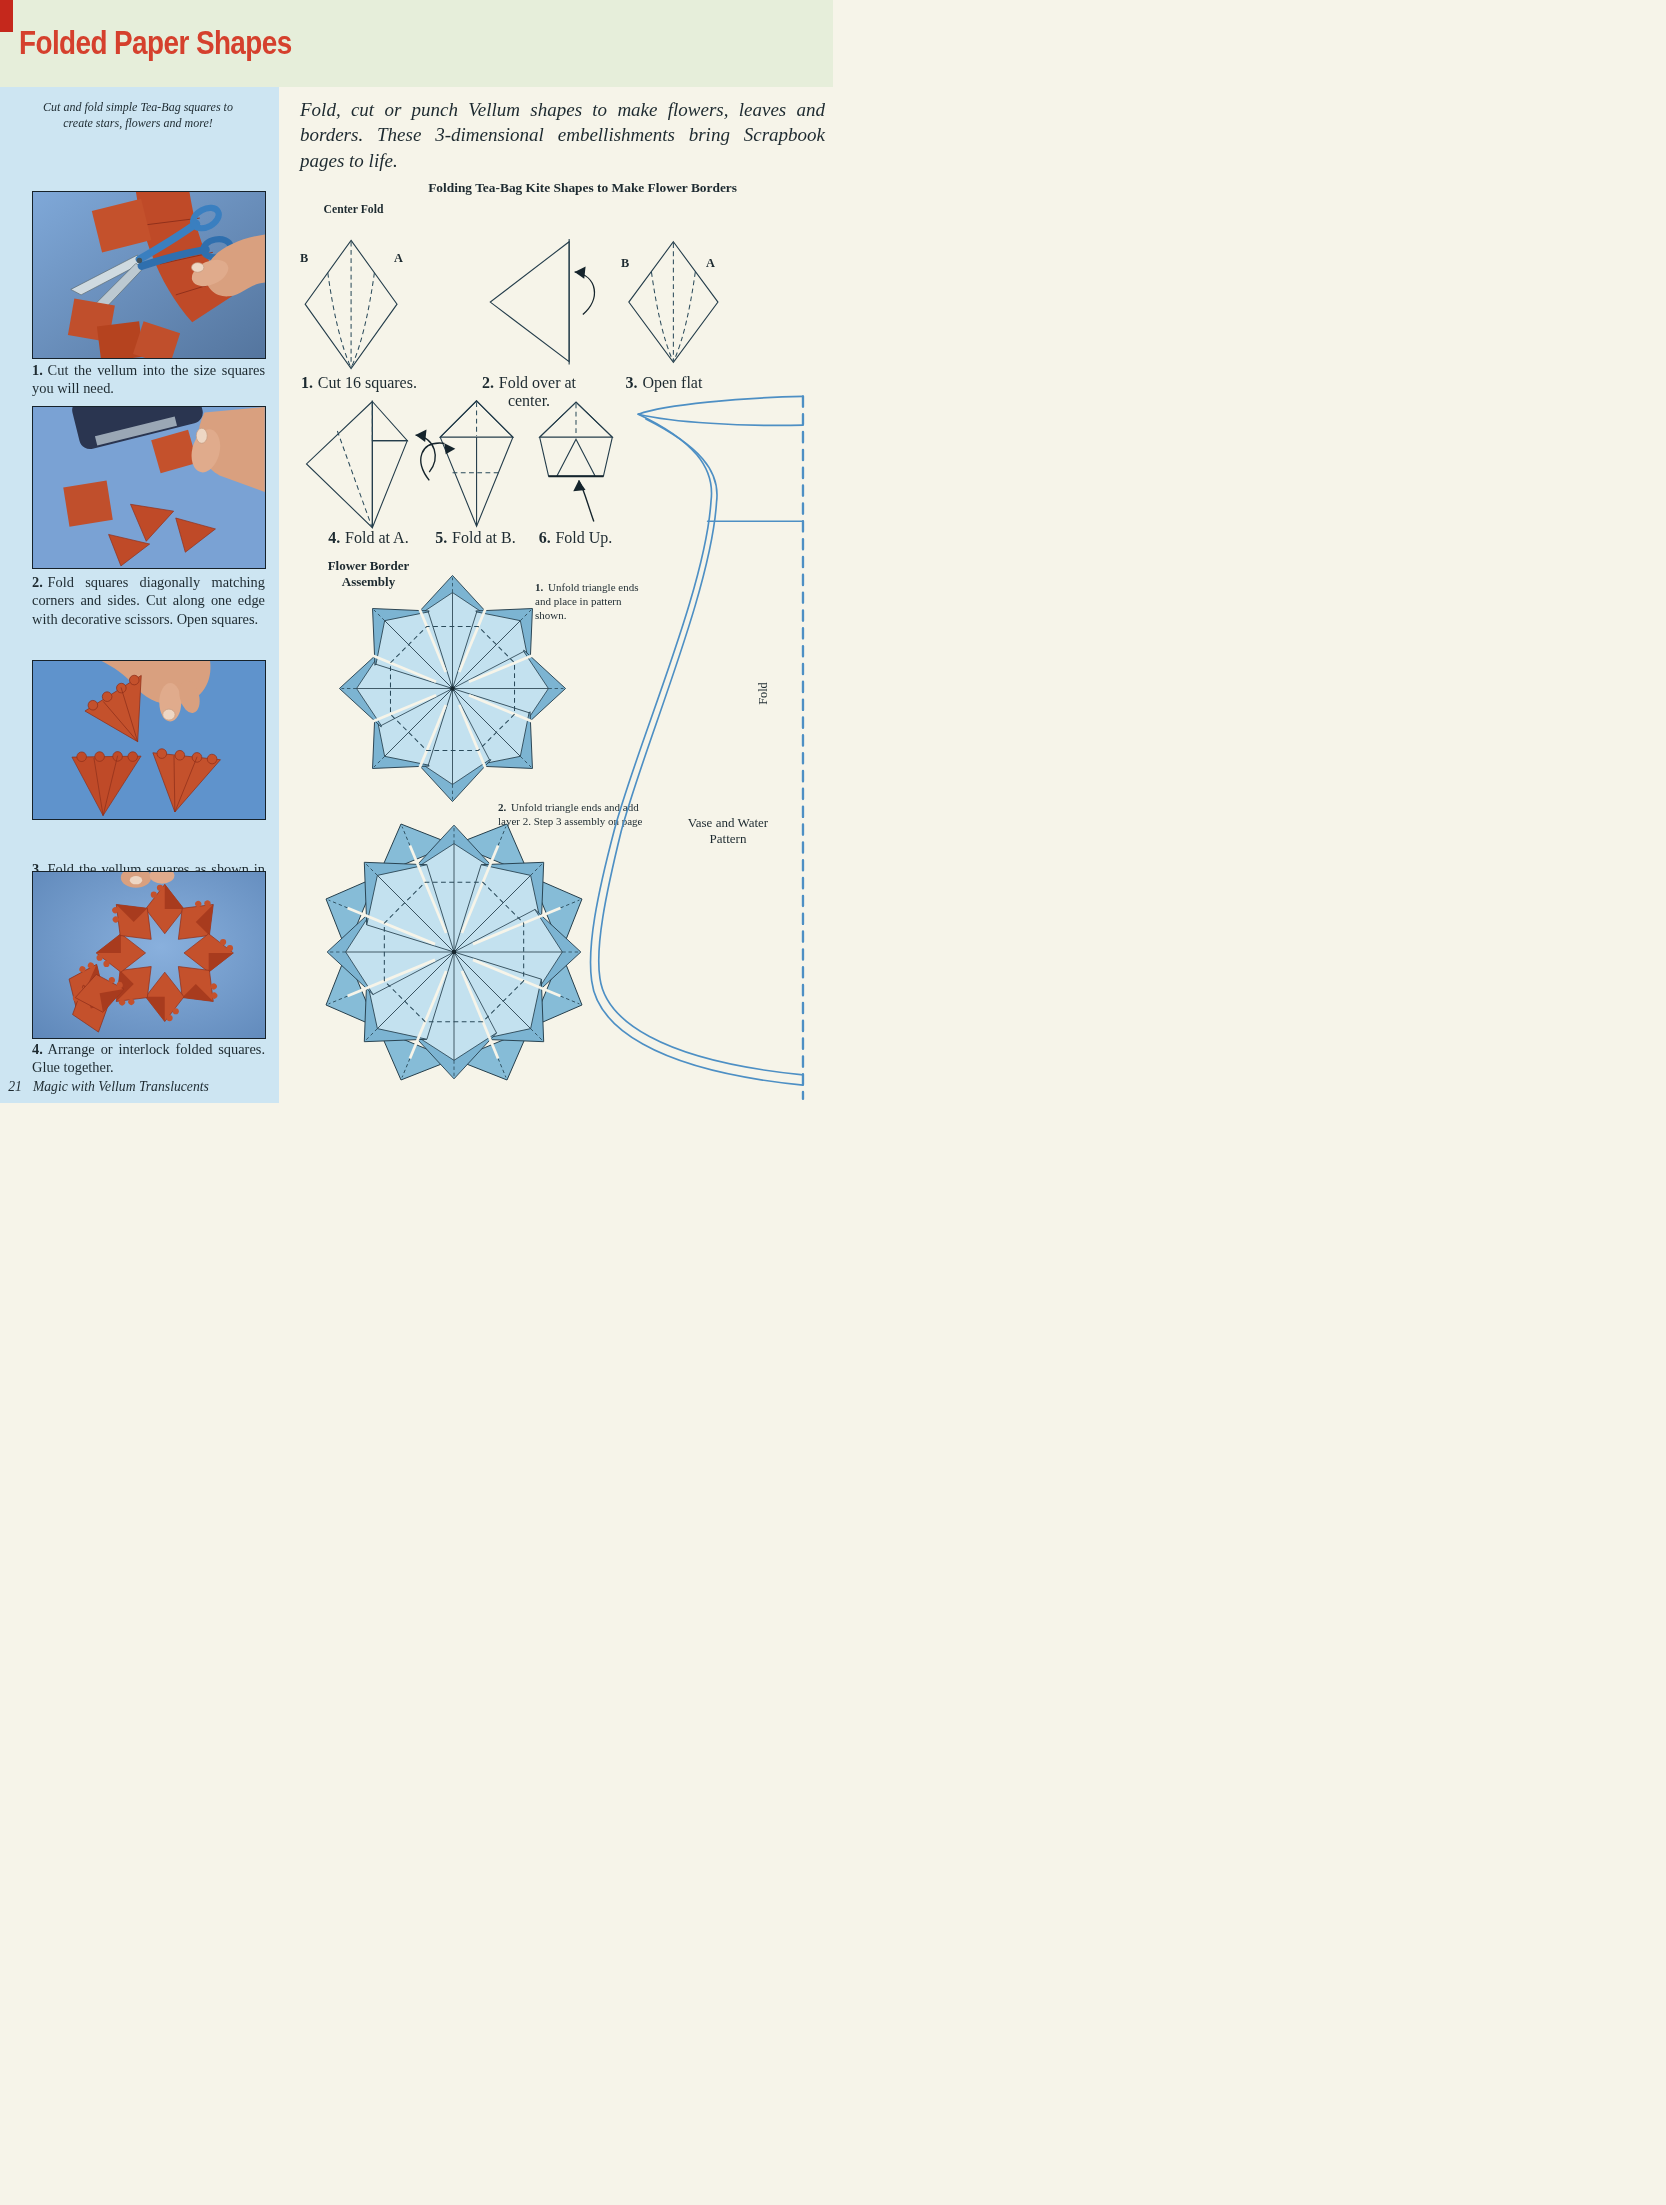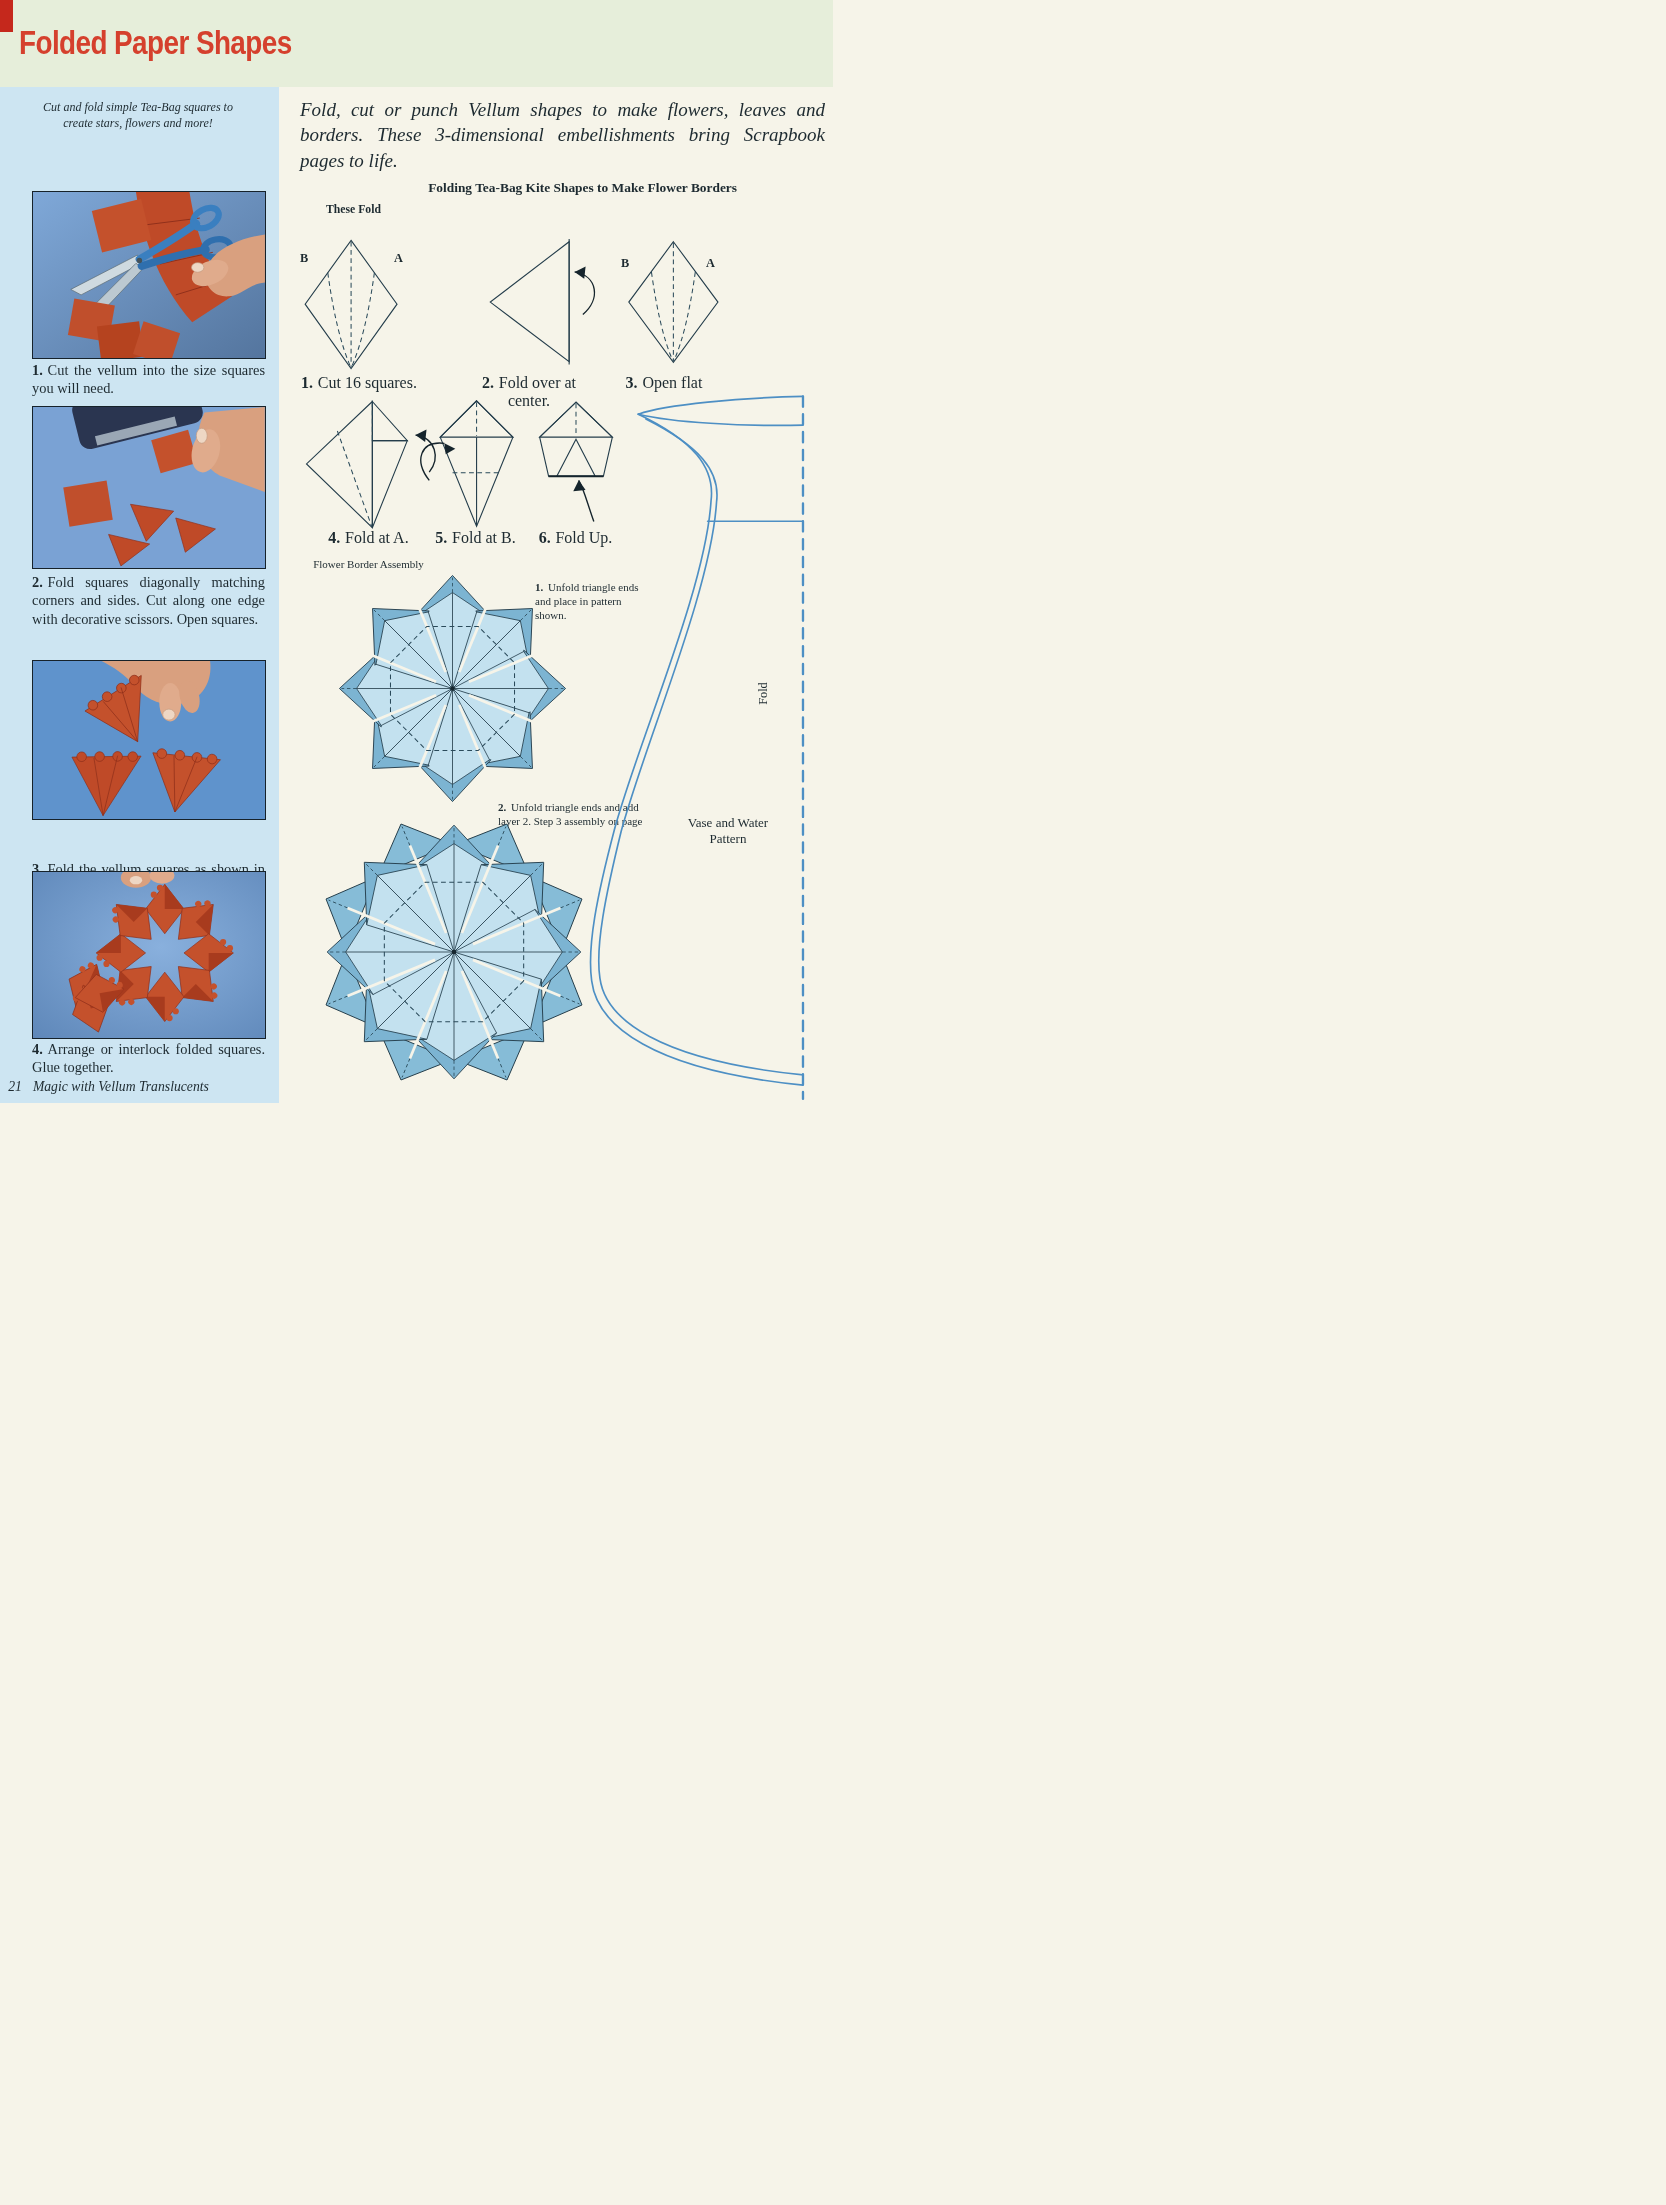--- a/index.html
+++ b/index.html
@@ -20,21 +20,21 @@
       text-align:center;line-height:1.32;}
   #main-intro{left:300px;top:97px;width:525px;font-size:19px;font-style:italic;
       text-align:justify;line-height:1.33;}
   #diagram-heading{left:298px;top:180px;width:439px;text-align:right;
       font-weight:bold;font-size:13.4px;}
   .dlabel{font-weight:bold;font-size:12.3px;}
   #center-fold-label{left:318px;top:203px;width:71px;text-align:center;
       font-weight:bold;font-size:11.7px;line-height:1.25;}
   .scap{font-size:16px;text-align:center;}
   #assembly-heading{left:307px;top:558px;width:123px;text-align:center;
-      font-weight:normal;font-size:11px;line-height:1.2;}
+      font-weight:bold;font-size:13px;line-height:1.2;}
   .step{font-size:11px;line-height:1.25;}
   #pattern-label{left:673px;top:815px;width:110px;text-align:center;
       font-weight:normal;font-size:13px;line-height:1.25;}
   #fold-label{left:752px;top:686px;font-size:12.3px;transform:rotate(-90deg);
       transform-origin:center;}
   #footer{left:8.2px;top:1079px;font-size:13.7px;font-style:italic;}
   #footer .booktitle{margin-left:11px;}
   svg{display:block;}
   .ln{stroke:#243d4b;stroke-width:1.6;fill:none;}
   .dash{stroke:#2a4a5a;stroke-width:1.5;fill:none;stroke-dasharray:7 5;}
@@ -242,21 +242,21 @@
     <polygon points="420,296 473,347 460,404 380,404 367,347" fill="#c9e4f2" class="ln"></polygon>
     <polygon points="420,296 473,347 367,347" fill="#7fb6d3" class="ln"></polygon>
     <polygon points="420,350 448,404 392,404" fill="#b5d9ea" class="ln"></polygon>
     <line x1="380" y1="404" x2="460" y2="404" stroke="#15242c" stroke-width="3.2"></line>
     <line x1="420" y1="298" x2="420" y2="346" class="dash"></line>
     <path d="M446,470 C436,442 432,424 424,410" class="arrow"></path>
     <polygon points="424,410 416,426 434,424" fill="#15242c"></polygon>
   </g>
 </svg>
 
-<div class="abs" id="center-fold-label">These Fold</div>
+<div class="abs" id="center-fold-label">Center Fold</div>
 <div class="abs dlabel" style="left:300px;top:251px;">B</div>
 <div class="abs dlabel" style="left:394px;top:251px;">A</div>
 <div class="abs dlabel" style="left:621px;top:256px;">B</div>
 <div class="abs dlabel" style="left:706px;top:256px;">A</div>
 
 <div class="abs scap" style="left:296px;top:374px;width:126px;">
   <span class="num">1.</span><span>Cut 16 squares.</span>
 </div>
 <div class="abs scap" style="left:464px;top:374px;width:130px;">
   <span class="num">2.</span><span>Fold over at center.</span>

